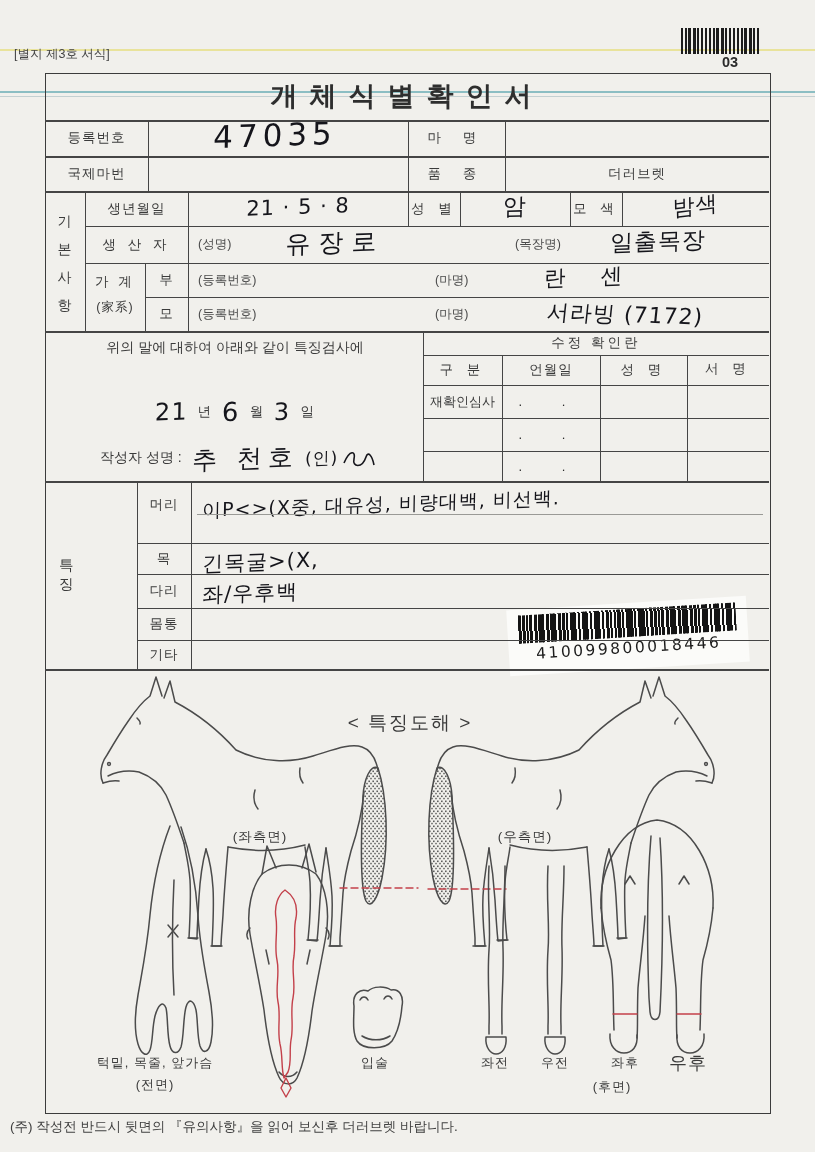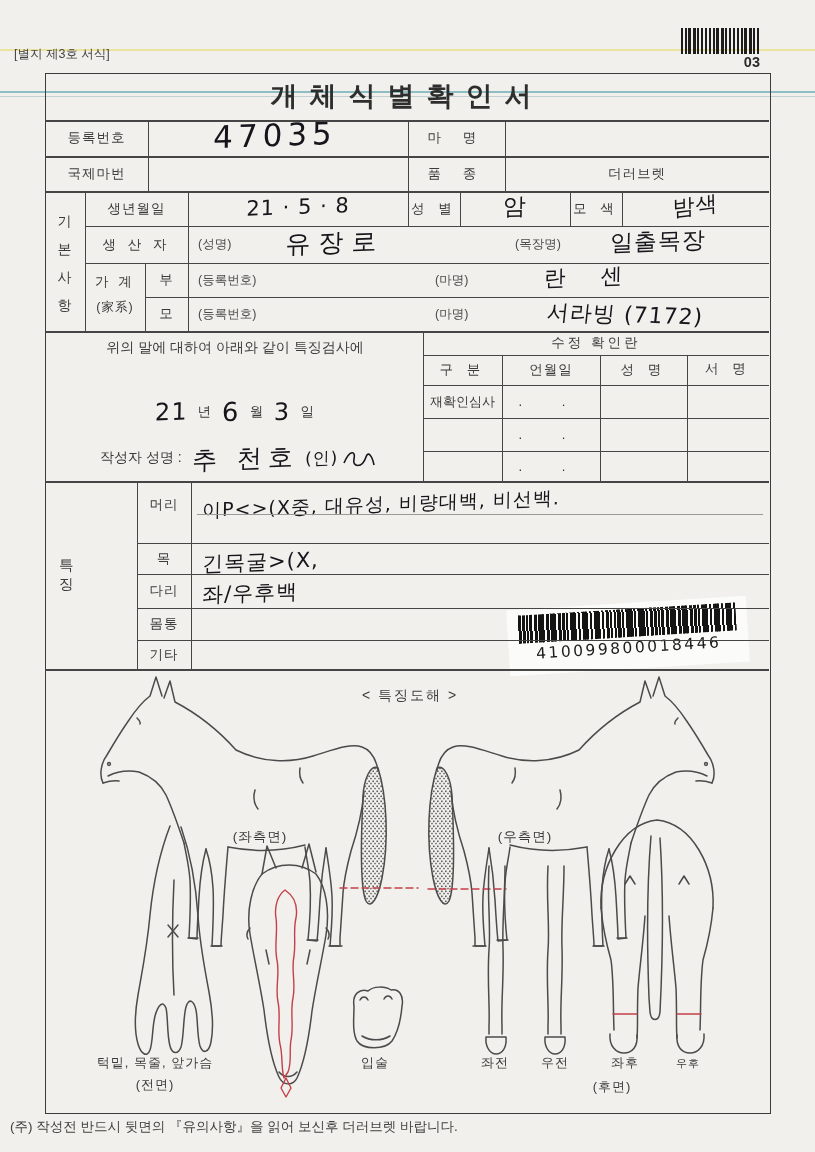--- a/index.html
+++ b/index.html
@@ -52,21 +52,21 @@
 <body>
 
 <div class="page">
 
   <div class="scanline-y"></div>
   <div class="scanline-t"></div>
   <div class="scanline-t2"></div>
 
   <div class="abs" style="left:14px;top:46px;font-size:12.5px;color:#444;">[별지 제3호 서식]</div>
   <div class="bars-sm"></div>
-  <div class="abs" style="left:700px;top:54px;width:60px;text-align:right;font-size:14.5px;font-weight:bold;color:#2b2b2b;">03</div>
+  <div class="abs" style="left:700px;top:54px;width:60px;text-align:center;font-size:14.5px;font-weight:bold;color:#2b2b2b;">03</div>
 
   <div class="outer"></div>
   <div class="title">개체식별확인서</div>
 
   <div class="cell" style="left:45px;top:120px;width:103px;height:36px;">등록번호</div>
   <div class="cell hand" style="left:150px;top:114px;width:250px;height:42px;font-size:31px;letter-spacing:5px;">47035</div>
   <div class="cell spread" style="left:408px;top:120px;width:97px;height:36px;">마 명</div>
   <div class="cell" style="left:505px;top:120px;width:264px;height:36px;"></div>
 
   <div class="cell" style="left:45px;top:156px;width:103px;height:35px;">국제마번</div>
@@ -216,30 +216,30 @@
       <path d="M645,916 C643,944 640,965 638,988 C637,1010 638,1028 637,1038"></path>
       <path d="M669,916 C671,944 674,965 676,988 C677,1010 676,1028 677,1038"></path>
       <path d="M651,836 C647,884 647,946 649,998 L650,1012 C651,1022 659,1022 660,1012 C663,952 663,884 660,838"></path>
       <path d="M625,884 l5,-8 l5,8 M679,884 l5,-8 l5,8"></path>
       <path d="M610,1034 C609,1046 616,1053 624,1053 C632,1053 638,1047 637,1035"></path>
       <path d="M677,1035 C676,1047 682,1053 690,1053 C698,1053 705,1046 704,1034"></path>
       <path class="red" d="M613,1014 L637,1014 M677,1014 L701,1014"></path>
     </g>
   </svg>
 
-  <div class="cell" style="left:300px;top:685px;width:220px;height:22px;font-size:14px;letter-spacing:2px;">&lt; 특징도해 &gt;</div>
+  <div class="cell" style="left:300px;top:712px;width:220px;height:22px;font-size:19px;letter-spacing:2px;">&lt; 특징도해 &gt;</div>
   <div class="cell" style="left:215px;top:827px;width:90px;height:20px;font-size:13.5px;">(좌측면)</div>
   <div class="cell" style="left:480px;top:827px;width:90px;height:20px;font-size:13.5px;">(우측면)</div>
   <div class="cell" style="left:70px;top:1053px;width:170px;height:20px;font-size:13px;">턱밑, 목줄, 앞가슴</div>
   <div class="cell" style="left:115px;top:1075px;width:80px;height:20px;font-size:13px;">(전면)</div>
   <div class="cell" style="left:345px;top:1053px;width:60px;height:20px;font-size:13px;">입술</div>
   <div class="cell" style="left:470px;top:1053px;width:50px;height:20px;font-size:13px;">좌전</div>
   <div class="cell" style="left:530px;top:1053px;width:50px;height:20px;font-size:13px;">우전</div>
   <div class="cell" style="left:600px;top:1053px;width:50px;height:20px;font-size:13px;">좌후</div>
-  <div class="cell" style="left:663px;top:1053px;width:50px;height:20px;font-size:11px;">우후</div>
+  <div class="cell" style="left:663px;top:1053px;width:50px;height:20px;font-size:18px;">우후</div>
   <div class="cell" style="left:572px;top:1077px;width:80px;height:20px;font-size:13px;">(후면)</div>
 
   <div class="abs" style="left:10px;top:1118px;width:720px;font-size:13.5px;color:#3f3f3f;">(주) 작성전 반드시 뒷면의 『유의사항』을 읽어 보신후 더러브렛 바랍니다.</div>
 <div class="rule" style="left: 45px; top: 120px; width: 724px; height: 1.5px;"></div>
     <div class="rule" style="left: 45px; top: 156px; width: 724px; height: 1.5px;"></div>
     <div class="rule" style="left: 45px; top: 191px; width: 724px; height: 1.8px;"></div>
     <div class="rule" style="left: 85px; top: 226px; width: 684px; height: 1.4px;"></div>
     <div class="rule" style="left: 85px; top: 263px; width: 684px; height: 1.4px;"></div>
     <div class="rule" style="left: 145px; top: 297px; width: 624px; height: 1.4px;"></div>
     <div class="rule" style="left: 45px; top: 331px; width: 724px; height: 1.8px;"></div>

